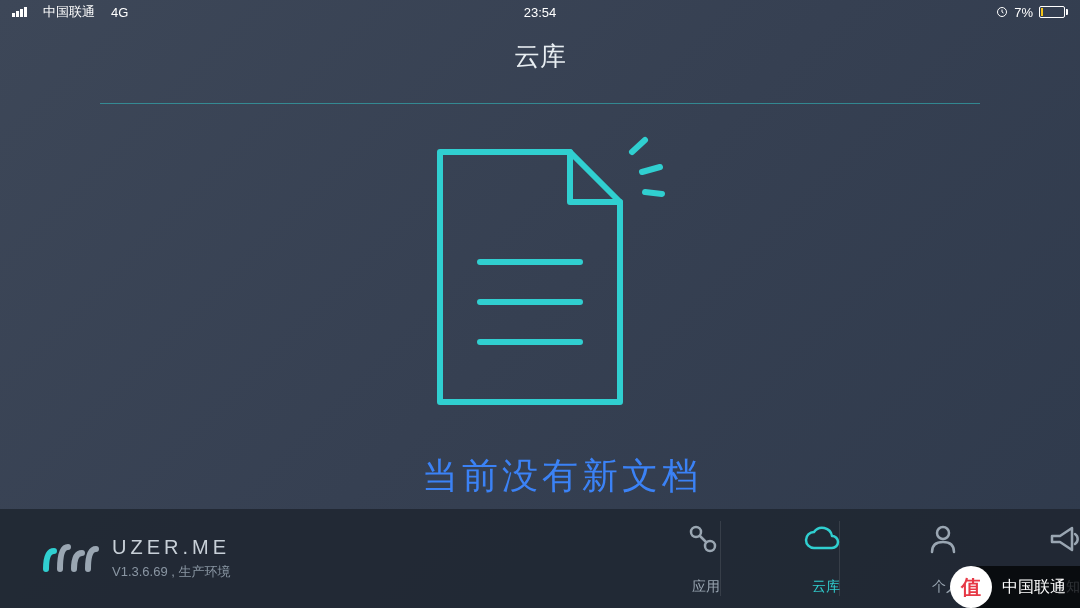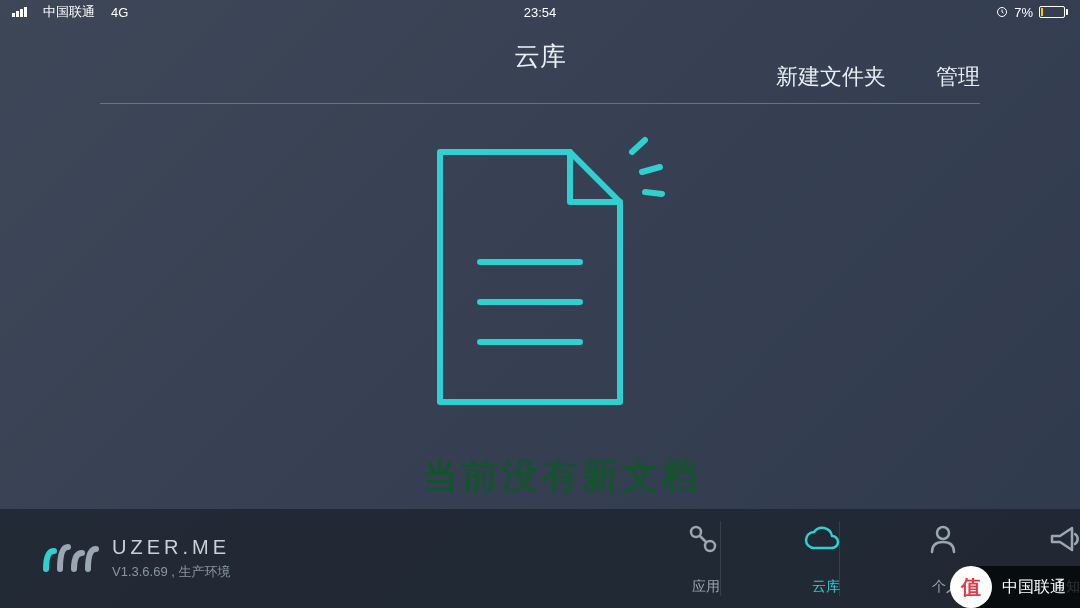--- a/index.html
+++ b/index.html
@@ -66,23 +66,23 @@
       bottom: 85px;
       display: flex;
       flex-direction: column;
       align-items: center;
       justify-content: center;
     }
     .doc-illustration { margin-top: -10px; }
     .empty-text {
       margin-top: 30px;
       font-size: 36px;
-      color: #14532d;
+      color: #3b82f6;
       letter-spacing: 4px;
-      font-weight: 700;
+      font-weight: 400;
       margin-left: 44px;
     }
     .bottom-bar {
       position: absolute;
       bottom: 0;
       left: 0;
       right: 0;
       height: 99px;
       background: rgba(30,38,48,0.85);
       display: flex;
@@ -178,24 +178,20 @@
       <span class="battery-body">
           <span class="battery-fill"></span>
         </span>
       <span class="battery-cap"></span>
     </span>
   </div>
 </div>
 
 <div class="header">
   <div class="title">云库</div>
-  <div class="header-actions">
-    <span>新建文件夹</span>
-    <span>管理</span>
-  </div>
 </div>
 
 <div class="content">
   <svg class="doc-illustration" width="260" height="290" viewBox="0 0 260 290">
     <g stroke="#30cfd0" stroke-width="6" fill="none" stroke-linecap="round" stroke-linejoin="round">
       <path d="M30 20 L30 270 L210 270 L210 70 L160 20 Z"></path>
       <path d="M160 20 L160 70 L210 70"></path>
       <line x1="70" y1="130" x2="170" y2="130"></line>
       <line x1="70" y1="170" x2="170" y2="170"></line>
       <line x1="70" y1="210" x2="170" y2="210"></line>

